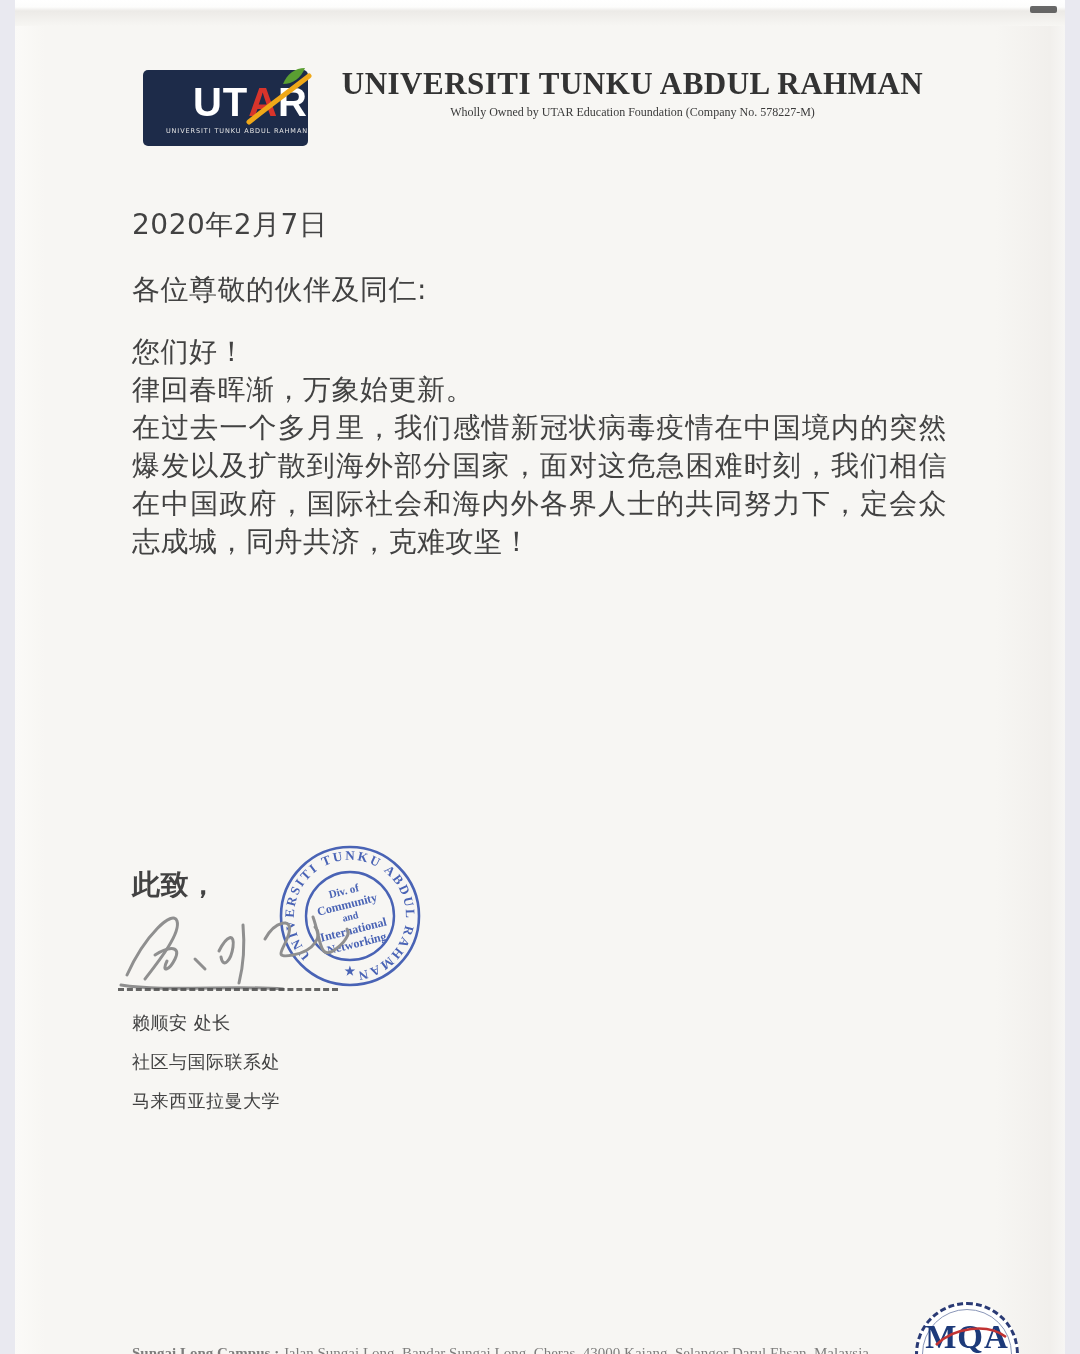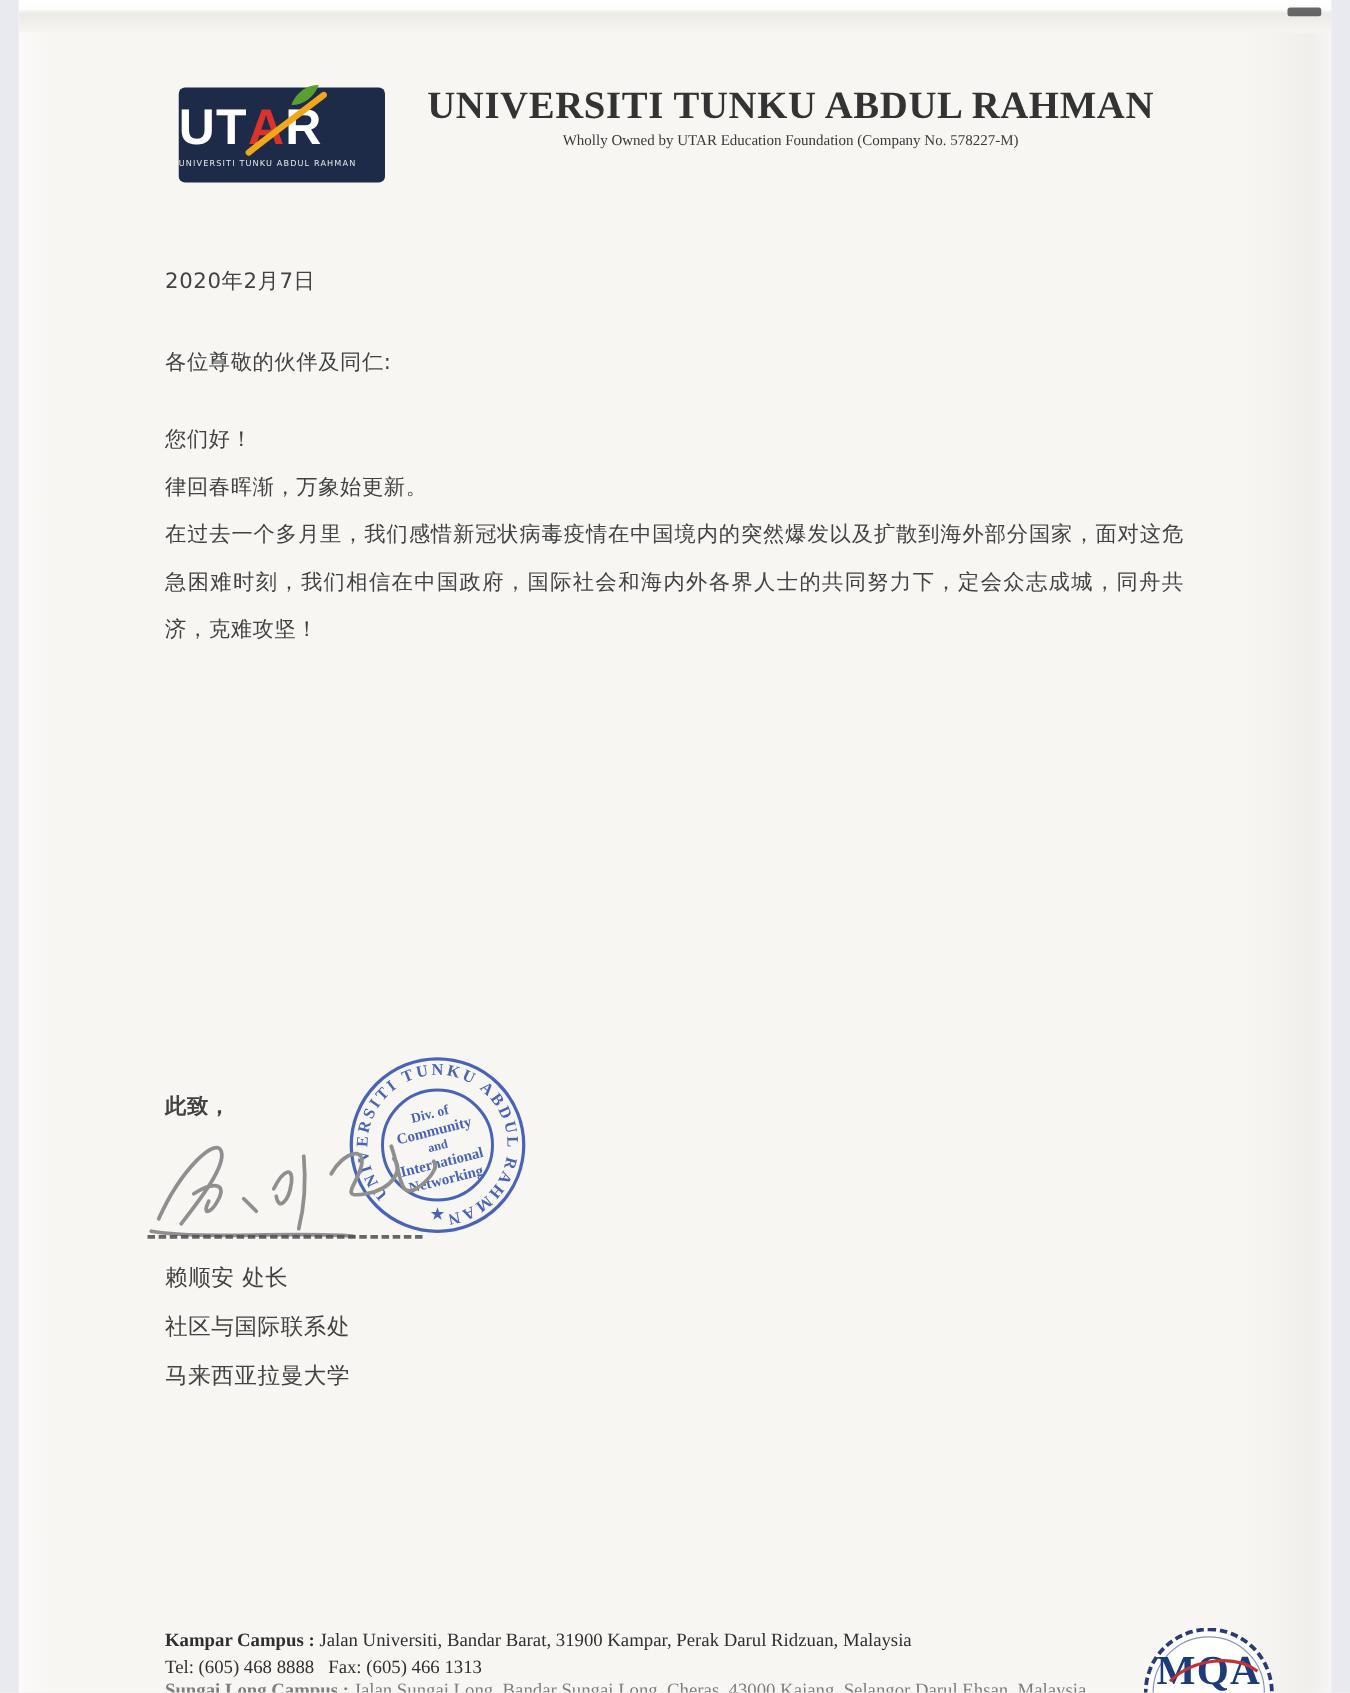--- a/index.html
+++ b/index.html
@@ -13,36 +13,36 @@
       #f7f6f3; }
   .page::before { content:""; position:absolute; left:0; top:0; right:0; height:26px;
     background:linear-gradient(180deg,#ffffff 0,#fdfdfc 7px,#eceae7 11px,#f7f6f3 26px); }
 
   .artifact-dash { position:absolute; left:1015px; top:6px; width:27px; height:7px;
     background:#4e4e4e; border-radius:2px; opacity:.85; }
 
   
   .logo { position:absolute; left:128px; top:70px; width:165px; height:76px;
     background:#1d2b49; border-radius:5px; display:flex; flex-direction:column;
-    align-items:flex-start; justify-content:center; }
+    align-items:flex-end; justify-content:center; }
   .logo-row { position:relative; display:flex; align-items:flex-end; line-height:1;
     font-family:"Liberation Sans",sans-serif; font-weight:bold; font-size:40px;
     color:#ffffff; letter-spacing:1px; }
   .logo-a { color:#d8342b; }
   .logo-swoosh { position:absolute; left:50px; top:-16px; width:80px; height:62px; }
   .logo-tagline { margin-top:5px; font-size:6.5px; letter-spacing:0.9px;
     color:#e6e6e6; white-space:nowrap; }
 
   .title-block { position:absolute; left:295px; top:66px; width:645px; text-align:center;
     font-family:"Liberation Serif",serif; color:#333; }
   .uni-title { font-size:31px; font-weight:bold; letter-spacing:.5px; line-height:36px; }
   .uni-subtitle { font-size:12px; margin-top:3px; color:#3a3a3a; }
 
   
-  .txt { position:absolute; left:117px; width:815px; font-size:17px; line-height:38px;
+  .txt { position:absolute; left:117px; width:815px; font-size:28px; line-height:38px;
     color:#424242; letter-spacing:.5px; }
   .txt p { text-align:justify; }
   .date-line   { top:206px; }
   .salutation  { top:271px; }
   .block-a     { top:333px; }
   .block-b     { top:533px; }
   .final-line  { top:656px; }
   .closing     { top:866px;font-weight:bold; }
 
   
@@ -151,24 +151,20 @@
   </svg>
 
   <div class="sig-dashes"></div>
 
   <div class="signoff">
     <div>赖顺安 处长</div>
     <div>社区与国际联系处</div>
     <div>马来西亚拉曼大学</div>
   </div>
 
-  <div class="footer">
-    <div><span class="bold">Kampar Campus :</span><span> Jalan Universiti, Bandar Barat, 31900 Kampar, Perak Darul Ridzuan, Malaysia</span></div>
-    <div class="tel-line">Tel: (605) 468 8888   Fax: (605) 466 1313</div>
-  </div>
 
   <div class="footer-line3"><span class="bold">Sungai Long Campus :</span><span> Jalan Sungai Long, Bandar Sungai Long, Cheras, 43000 Kajang, Selangor Darul Ehsan, Malaysia</span></div>
 
   <div class="mqa">
     <div class="mqa-circle">
       <div class="mqa-inner"></div>
       <div class="mqa-text">MQA</div>
       <svg class="mqa-swoosh" viewBox="0 0 80 40">
         <path d="M6,30 C24,12 58,8 76,22" stroke="#c23333" stroke-width="2.5" fill="none"></path>
       </svg>

